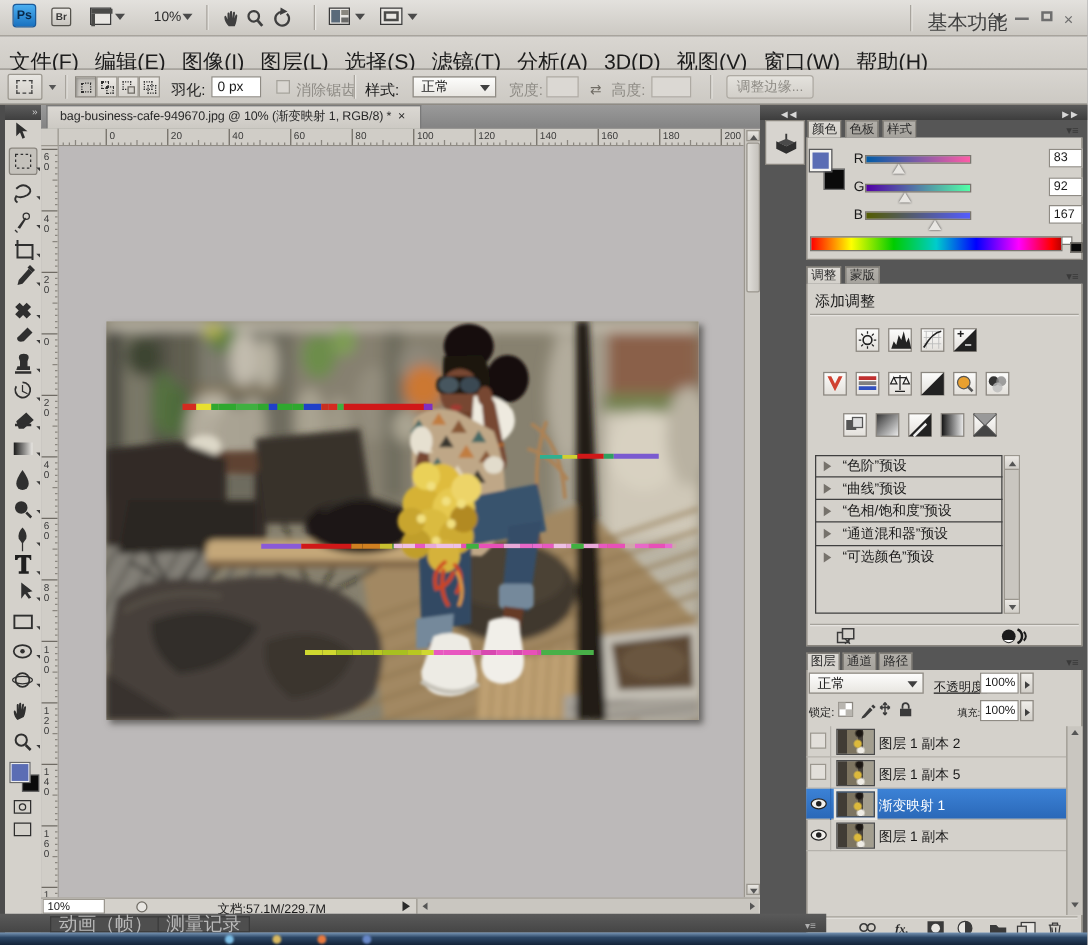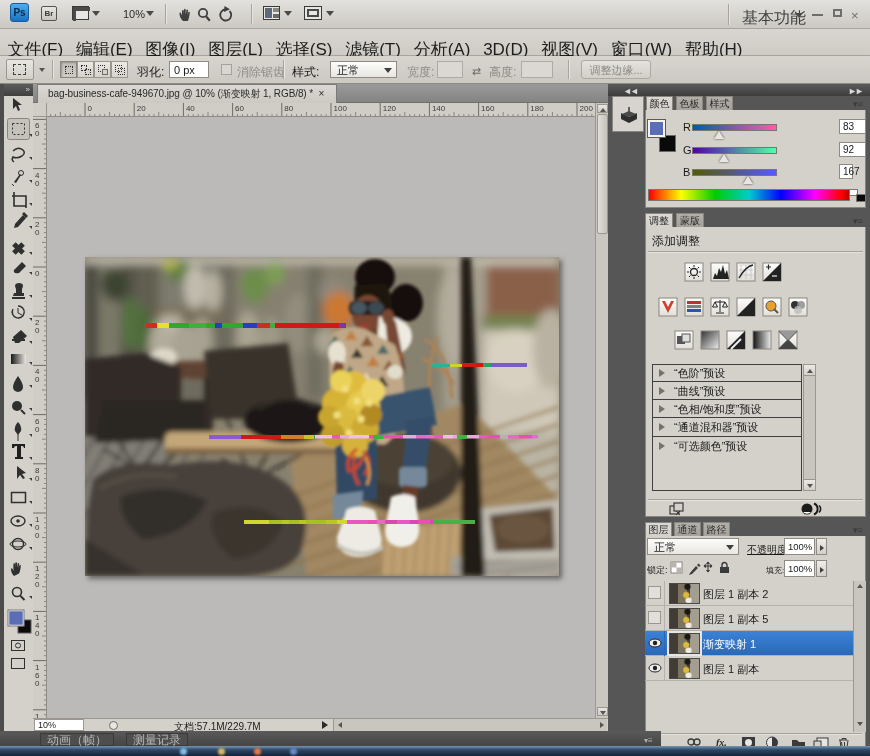--- a/index.html
+++ b/index.html
@@ -45,21 +45,21 @@
 .prow:last-child { border-bottom:none; }
 .prow::before { content:""; position:absolute; left:7px; top:5px; width:0; height:0; border-top:4px solid transparent; border-bottom:4px solid transparent; border-left:6px solid #76726b; }
 .lthumb { width:31px; height:21px; border:1px solid #4a4a4a;
   background:
   radial-gradient(circle at 56% 58%, #dcb93c 0 12%, rgba(220,185,60,0) 20%),
   radial-gradient(circle at 64% 86%, #efece5 0 9%, rgba(239,236,229,0) 16%),
   radial-gradient(circle at 60% 14%, #1c1713 0 9%, rgba(28,23,19,0) 17%),
   linear-gradient(90deg, #413c35 0 27%, #7d7460 27% 57%, #45403a 57% 70%, #a39e8f 70% 100%); }
 
 #animbar { left:0; top:731px; width:661px; height:15px; background:linear-gradient(#5a5a5a,#454545); }
-.animtab { position:absolute; top:733px; height:13px; background:#4e4e4e; border:1px solid #3a3a3a; color:#b8b8b8; font-size:12px; line-height:12px; padding:0 6px; }
+.animtab { position:absolute; top:733px; height:13px; background:#4e4e4e; border:1px solid #3a3a3a; color:#b8b8b8; font-size:15px; line-height:12px; padding:0 6px; }
 #taskbar { left:0; top:746px; width:870px; height:10px; background:linear-gradient(#7795b5,#2c4664 40%,#14243a); }
 </style>
 </head>
 <body>
 <div id="app">
   <div id="titlebar" class="abs">
     <div class="abs" style="left:10px;top:3px;width:19px;height:19px;background:linear-gradient(#4aaef0,#1a72c0);border:1px solid #1a5a9a;border-radius:3px;color:#082848;font-size:10px;font-weight:bold;text-align:center;line-height:18px;">Ps</div>
     <div class="abs" style="left:41px;top:6px;width:16px;height:15px;background:linear-gradient(#e8e6e2,#c8c5bf);border:1px solid #55534d;border-radius:2px;color:#3a3a3a;font-size:8px;font-weight:bold;text-align:center;line-height:14px;">Br</div>
     <div class="abs" style="left:72px;top:6px;width:17px;height:14px;border:1px solid #3a3a3a;background:#e8e6e2;">
       <div class="abs" style="left:0;top:0;width:17px;height:4px;background:#4a4a48;"></div>
@@ -842,21 +842,21 @@
   <div class="abs" style="left:692px;top:124px;width:85px;height:7px;border:1px solid #7a766f;background:linear-gradient(90deg,#005ca7,#ff5ca7);"></div>
   <div class="abs" style="left:714px;top:131px;width:0;height:0;border-left:5px solid transparent;border-right:5px solid transparent;border-bottom:8px solid #e8e6e2;filter:drop-shadow(0 0 1px #3a3a3a);"></div>
   <div class="wbox" style="left:839px;top:119px;width:27px;height:15px;line-height:14px;padding-left:3px;font-size:10px;">83</div>
   <div class="abs" style="left:683px;top:144px;font-size:11px;color:#1a1a1a;">G</div>
   <div class="abs" style="left:692px;top:147px;width:85px;height:7px;border:1px solid #7a766f;background:linear-gradient(90deg,#5300a7,#53ffa7);"></div>
   <div class="abs" style="left:719px;top:154px;width:0;height:0;border-left:5px solid transparent;border-right:5px solid transparent;border-bottom:8px solid #e8e6e2;filter:drop-shadow(0 0 1px #3a3a3a);"></div>
   <div class="wbox" style="left:839px;top:142px;width:27px;height:15px;line-height:14px;padding-left:3px;font-size:10px;">92</div>
   <div class="abs" style="left:683px;top:166px;font-size:11px;color:#1a1a1a;">B</div>
   <div class="abs" style="left:692px;top:169px;width:85px;height:7px;border:1px solid #7a766f;background:linear-gradient(90deg,#535c00,#535cff);"></div>
   <div class="abs" style="left:743px;top:176px;width:0;height:0;border-left:5px solid transparent;border-right:5px solid transparent;border-bottom:8px solid #e8e6e2;filter:drop-shadow(0 0 1px #3a3a3a);"></div>
-  <div class="wbox" style="left:839px;top:164px;width:14px;height:15px;line-height:14px;padding-left:3px;font-size:10px;">167</div>
+  <div class="wbox" style="left:839px;top:164px;width:27px;height:15px;line-height:14px;padding-left:3px;font-size:10px;">167</div>
 
   <div class="abs" style="left:648px;top:189px;width:202px;height:12px;background:linear-gradient(90deg,#f00 0%,#ff0 16%,#0c0 33%,#0cc 50%,#00f 66%,#f0f 83%,#f00 96%,#b00 100%);border:1px solid #7a766f;"></div>
   <div class="abs" style="left:849px;top:189px;width:9px;height:7px;background:#fff;border:1px solid #7a766f;"></div>
   <div class="abs" style="left:856px;top:194px;width:10px;height:8px;background:#0a0a0a;border:1px solid #7a766f;"></div>
 
   <div class="abs panel" style="left:645px;top:227px;width:221px;height:290px;border:1px solid #8a867f;border-top:none;"></div>
   <div class="ptab active" style="left:645px;top:213px;width:28px;">调整</div>
   <div class="ptab" style="left:676px;top:213px;width:28px;">蒙版</div>
   <div class="pmenu" style="left:853px;top:216px;">▾≡</div>
   <div class="abs" style="left:652px;top:233px;font-size:12px;color:#1a1a1a;">添加调整</div>

